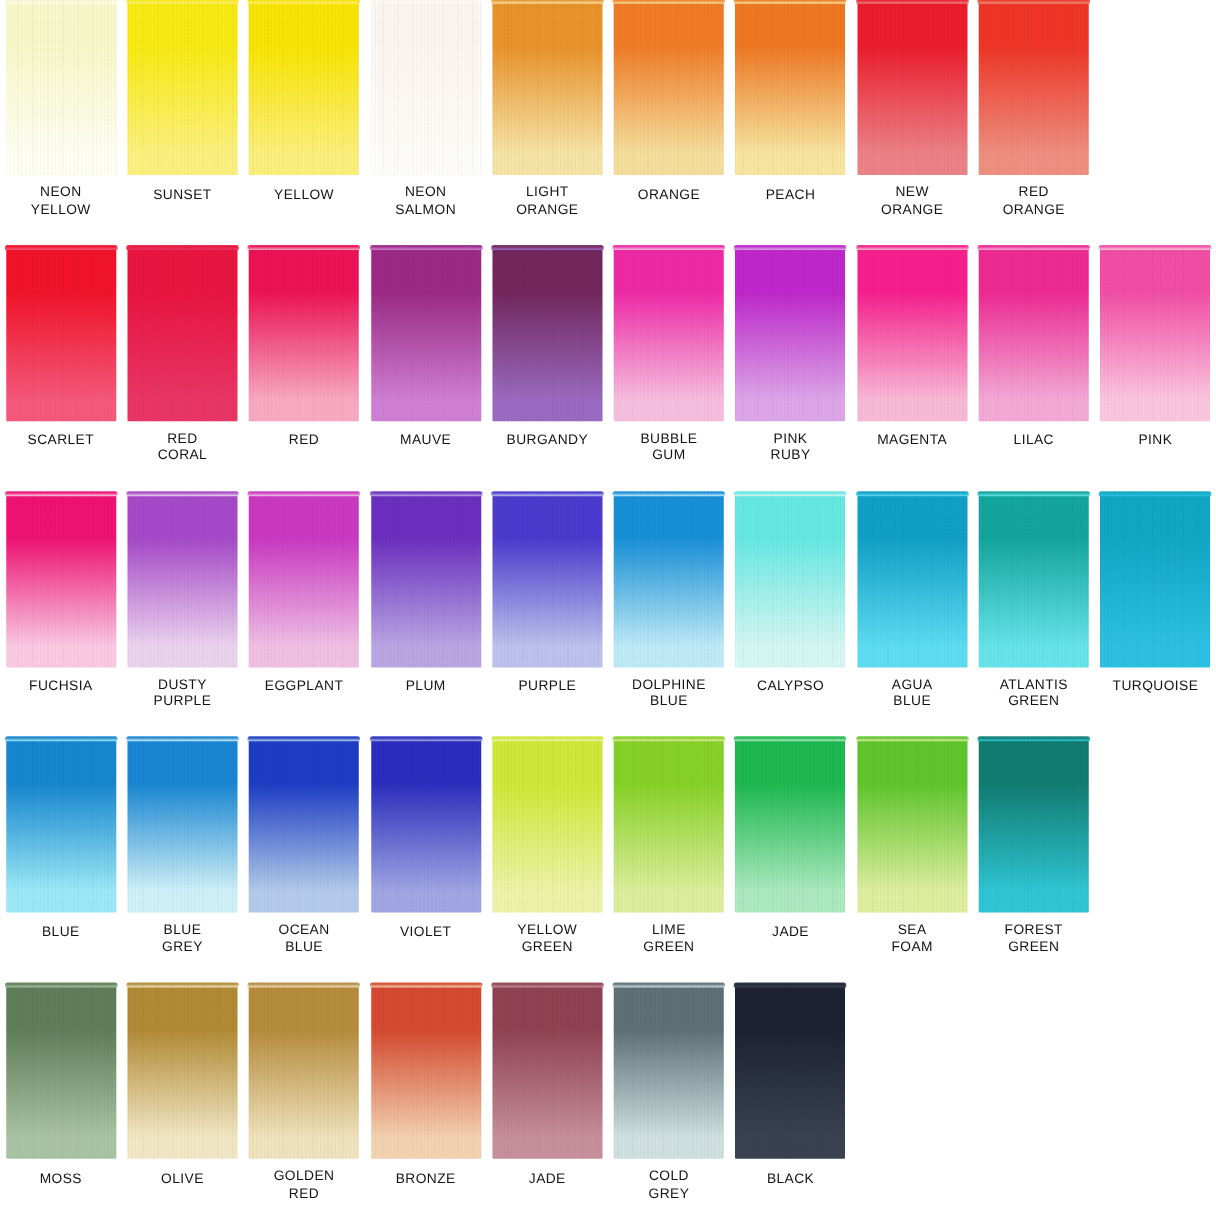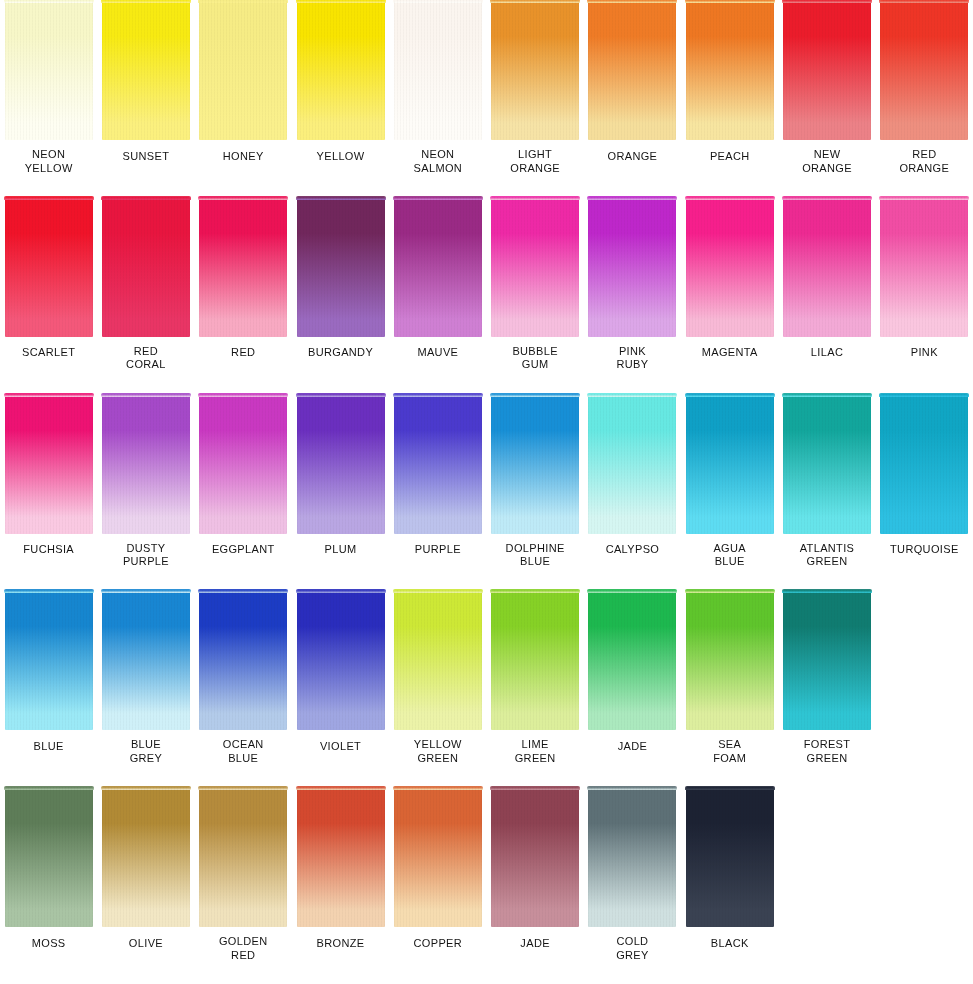--- a/index.html
+++ b/index.html
@@ -98,26 +98,20 @@
 YELLOW</div>
       </div>
       <div class="swatch-cell">
         <div class="swatch-paint-wrap">
           <div class="swatch-paint" style="background: linear-gradient(rgb(247, 234, 18) 0%, rgb(247, 234, 18) 26%, rgb(251, 240, 126) 88%, rgb(251, 240, 126) 100%);"></div>
         </div>
         <div class="swatch-label">SUNSET</div>
       </div>
       <div class="swatch-cell">
         <div class="swatch-paint-wrap">
-          <div class="swatch-paint" style="background: linear-gradient(rgb(246, 236, 133) 0%, rgb(246, 236, 133) 26%, rgb(250, 240, 140) 88%, rgb(250, 240, 140) 100%);"></div>
-        </div>
-        <div class="swatch-label">HONEY</div>
-      </div>
-      <div class="swatch-cell">
-        <div class="swatch-paint-wrap">
           <div class="swatch-paint" style="background: linear-gradient(rgb(248, 228, 0) 0%, rgb(248, 228, 0) 26%, rgb(251, 239, 124) 88%, rgb(251, 239, 124) 100%);"></div>
         </div>
         <div class="swatch-label">YELLOW</div>
       </div>
       <div class="swatch-cell">
         <div class="swatch-paint-wrap">
           <div class="swatch-paint" style="background: linear-gradient(rgb(251, 245, 239) 0%, rgb(251, 245, 239) 26%, rgb(254, 252, 248) 88%, rgb(254, 252, 248) 100%);"></div>
         </div>
         <div class="swatch-label">NEON
 SALMON</div>
@@ -171,29 +165,29 @@
 CORAL</div>
       </div>
       <div class="swatch-cell">
         <div class="swatch-paint-wrap">
           <div class="swatch-paint" style="background: linear-gradient(rgb(236, 18, 85) 0%, rgb(236, 18, 85) 26%, rgb(248, 169, 194) 88%, rgb(248, 169, 194) 100%);"></div>
         </div>
         <div class="swatch-label">RED</div>
       </div>
       <div class="swatch-cell">
         <div class="swatch-paint-wrap">
+          <div class="swatch-paint" style="background: linear-gradient(rgb(154, 42, 133) 0%, rgb(154, 42, 133) 26%, rgb(207, 127, 211) 88%, rgb(207, 127, 211) 100%);"></div>
+        </div>
+        <div class="swatch-label">MAUVE</div>
+      </div>
+      <div class="swatch-cell">
+        <div class="swatch-paint-wrap">
           <div class="swatch-paint" style="background: linear-gradient(rgb(113, 39, 92) 0%, rgb(113, 39, 92) 26%, rgb(154, 106, 192) 88%, rgb(154, 106, 192) 100%);"></div>
         </div>
         <div class="swatch-label">BURGANDY</div>
-      </div>
-      <div class="swatch-cell">
-        <div class="swatch-paint-wrap">
-          <div class="swatch-paint" style="background: linear-gradient(rgb(154, 42, 133) 0%, rgb(154, 42, 133) 26%, rgb(207, 127, 211) 88%, rgb(207, 127, 211) 100%);"></div>
-        </div>
-        <div class="swatch-label">MAUVE</div>
       </div>
       <div class="swatch-cell">
         <div class="swatch-paint-wrap">
           <div class="swatch-paint" style="background: linear-gradient(rgb(238, 41, 166) 0%, rgb(238, 41, 166) 26%, rgb(246, 190, 222) 88%, rgb(246, 190, 222) 100%);"></div>
         </div>
         <div class="swatch-label">BUBBLE
 GUM</div>
       </div>
       <div class="swatch-cell">
         <div class="swatch-paint-wrap">
@@ -367,26 +361,20 @@
           <div class="swatch-paint" style="background: linear-gradient(rgb(181, 139, 60) 0%, rgb(181, 139, 60) 26%, rgb(240, 226, 188) 88%, rgb(240, 226, 188) 100%);"></div>
         </div>
         <div class="swatch-label">GOLDEN
 RED</div>
       </div>
       <div class="swatch-cell">
         <div class="swatch-paint-wrap">
           <div class="swatch-paint" style="background: linear-gradient(rgb(212, 73, 47) 0%, rgb(212, 73, 47) 26%, rgb(243, 210, 176) 88%, rgb(243, 210, 176) 100%);"></div>
         </div>
         <div class="swatch-label">BRONZE</div>
-      </div>
-      <div class="swatch-cell">
-        <div class="swatch-paint-wrap">
-          <div class="swatch-paint" style="background: linear-gradient(rgb(217, 100, 52) 0%, rgb(217, 100, 52) 26%, rgb(246, 220, 176) 88%, rgb(246, 220, 176) 100%);"></div>
-        </div>
-        <div class="swatch-label">COPPER</div>
       </div>
       <div class="swatch-cell">
         <div class="swatch-paint-wrap">
           <div class="swatch-paint" style="background: linear-gradient(rgb(142, 66, 82) 0%, rgb(142, 66, 82) 26%, rgb(199, 143, 155) 88%, rgb(199, 143, 155) 100%);"></div>
         </div>
         <div class="swatch-label">JADE</div>
       </div>
       <div class="swatch-cell">
         <div class="swatch-paint-wrap">
           <div class="swatch-paint" style="background: linear-gradient(rgb(93, 112, 118) 0%, rgb(93, 112, 118) 26%, rgb(207, 224, 224) 88%, rgb(207, 224, 224) 100%);"></div>

